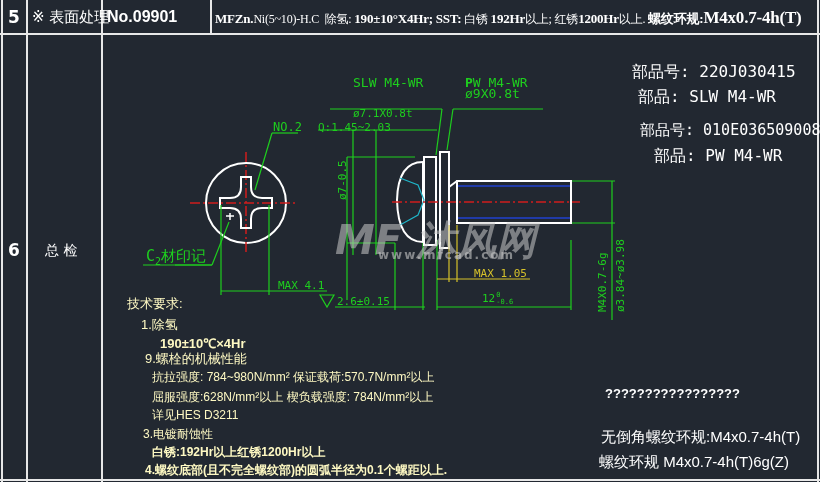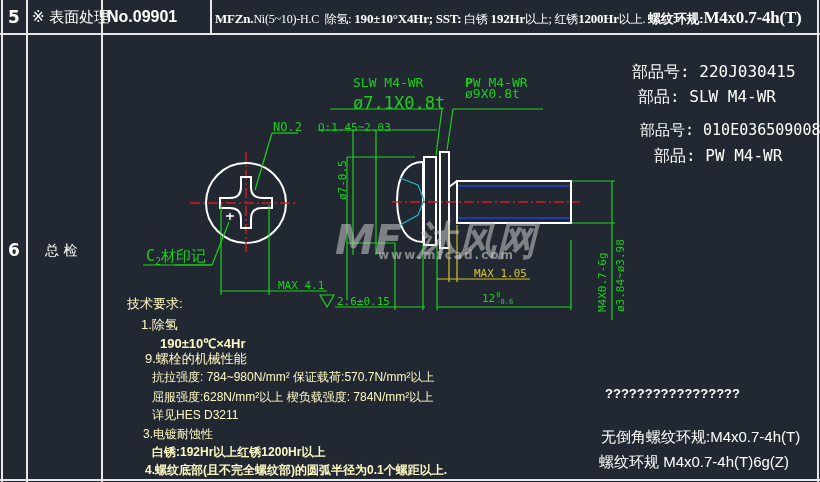--- a/index.html
+++ b/index.html
@@ -123,21 +123,21 @@
     <line x1="457" y1="225" x2="457" y2="282"></line>
     <line x1="437" y1="279" x2="530" y2="279"></line>
   </g>
 
   <g stroke="#1ecf1e" stroke-width="1.2" fill="none">
     <path d="M320,295 L334,295 L327,307 Z"></path>
   </g>
 </svg>
 
 <div class="cell-text green" style="left:353px;top:75px;font-size:13px;">SLW M4-WR</div>
-<div class="cell-text green" style="left:353px;top:93px;font-size:17px;">ø7.1X0.8t</div>
+<div class="cell-text green" style="left:353px;top:107px;font-size:11px;">ø7.1X0.8t</div>
 <div class="cell-text green" style="left:465px;top:75px;font-size:13px;"><b>P</b><span>W M4-WR</span></div>
 <div class="cell-text green" style="left:465px;top:86px;font-size:13px;">ø9X0.8t</div>
 <div class="cell-text green" style="left:273px;top:120px;font-size:12px;">NO.2</div>
 <div class="cell-text green" style="left:318px;top:121px;font-size:11px;">Q:1.45~2.03</div>
 <div class="cell-text green" style="left:336px;top:200px;font-size:11px;transform:rotate(-90deg);transform-origin:left top;">ø7-0.5</div>
 <div class="cell-text green" style="left:146px;top:247px;font-size:15px;">
   <span>C</span><sub style="font-size:10px;">2</sub><span>材印记</span>
 </div>
 <div class="cell-text green" style="left:278px;top:279px;font-size:11px;">MAX 4.1</div>
 <div class="cell-text green" style="left:337px;top:295px;font-size:11px;">2.6±0.15</div>

